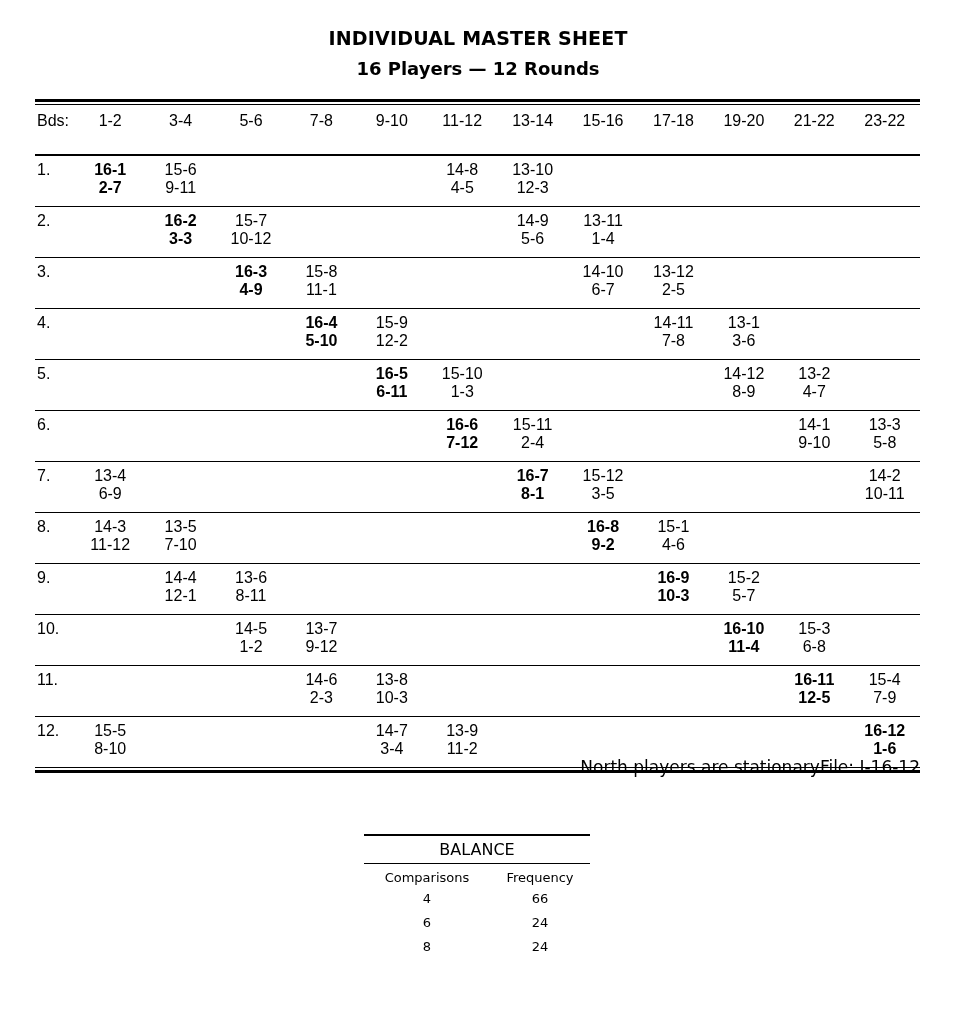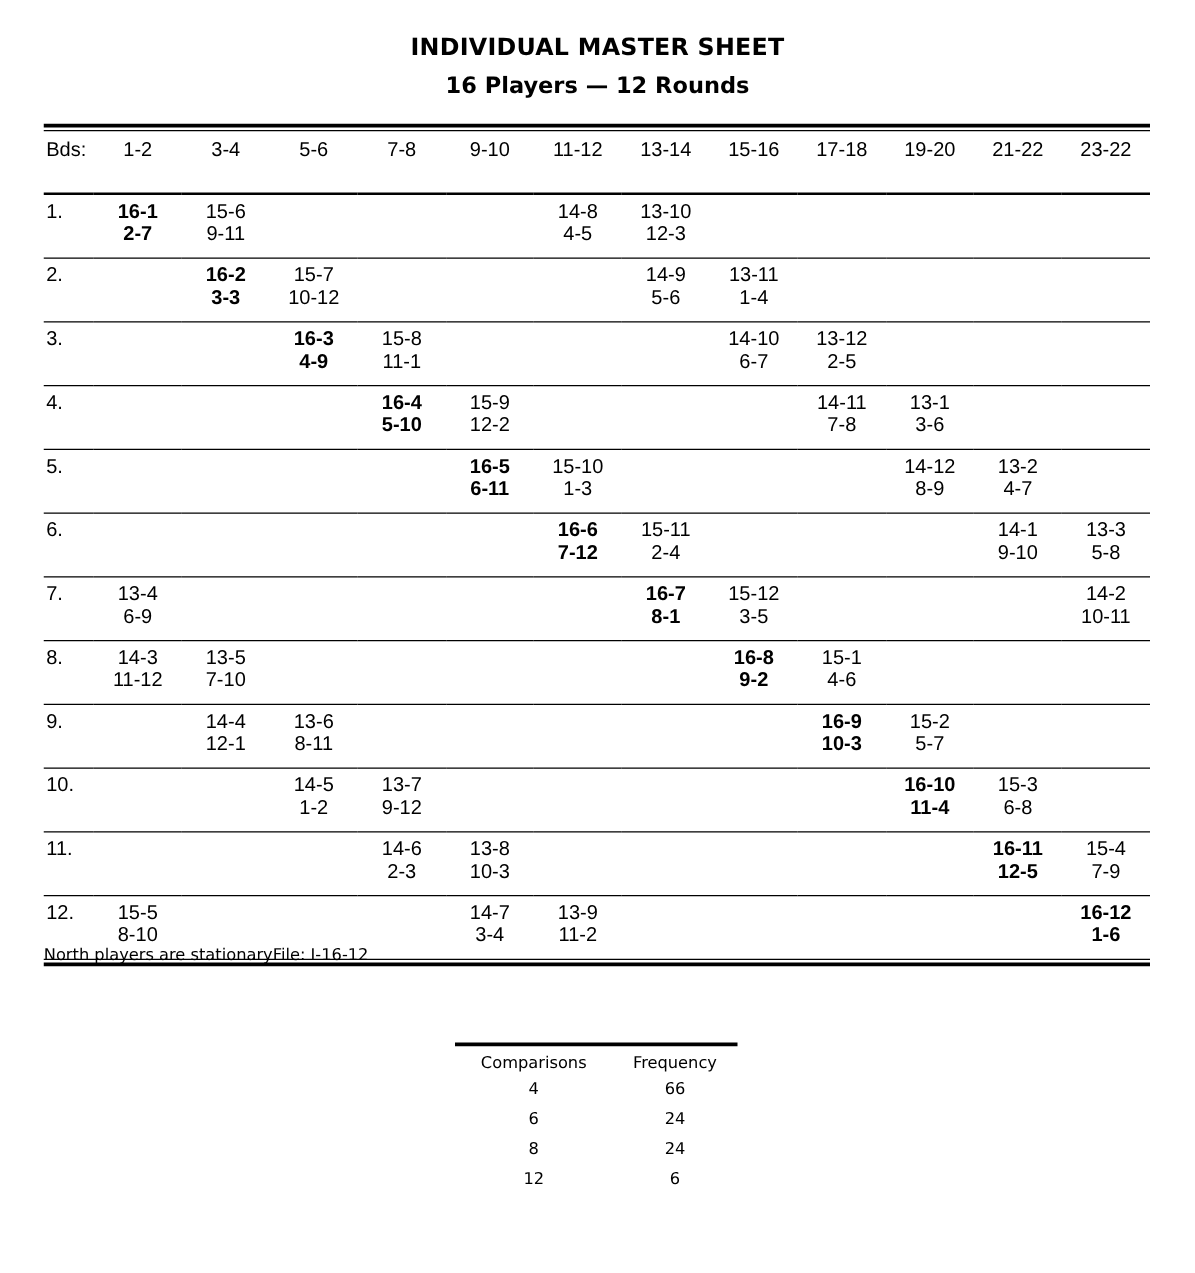--- a/index.html
+++ b/index.html
@@ -37,22 +37,22 @@
   table.master tbody tr{border-bottom:1.5px solid #000;vertical-align:top;}
   table.master tbody tr:last-child{border-bottom:none;}
   table.master td{
     text-align:center;padding:5px 0 8px;height:37px;
   }
   table.master td.rlabel{text-align:left;padding-left:2px;}
   table.master td div{line-height:18px;white-space:nowrap;}
   table.master td.bold{font-weight:bold;}
   .footer{
     position:absolute;left:35px;top:757px;width:885px;
-    display:flex;justify-content:flex-start;
-    font-family:"DejaVu Sans",sans-serif;font-size:13px;
+    display:flex;justify-content:flex-end;
+    font-family:"DejaVu Sans",sans-serif;font-size:17px;
   }
   .balance{
     position:absolute;left:364px;top:834px;width:226px;
     font-family:"DejaVu Sans",sans-serif;font-size:16px;text-align:center;
   }
   .balance .bline{height:1.5px;background:#000;width:100%;}
   .balance .btitle{padding:4px 0 4px;}
   table.baltab{border-collapse:collapse;width:100%;font-size:13px;}
   table.baltab th{font-weight:normal;padding:6px 0 2px;text-align:center;white-space:nowrap;}
   table.baltab td{padding:4px 0 5px;text-align:center;}
@@ -420,20 +420,21 @@
   <div class="rule thick"></div>
 </div>
 
 <div class="footer">
   <span>North players are stationary</span>
   <span>File: I-16-12</span>
 </div>
 
 <div class="balance">
   <div class="bline"></div>
+  <div class="btitle">BALANCE</div>
   <div class="bline"></div>
   <table class="baltab">
     <thead>
       <tr>
         <th>Comparisons</th>
         <th>Frequency</th>
       </tr>
     </thead>
     <tbody>
         <tr>
@@ -441,19 +442,15 @@
           <td>66</td>
         </tr>
         <tr>
           <td>6</td>
           <td>24</td>
         </tr>
         <tr>
           <td>8</td>
           <td>24</td>
         </tr>
-        <tr>
-          <td>12</td>
-          <td>6</td>
-        </tr>
       </tbody>
   </table>
 </div>
 
 </body></html>

